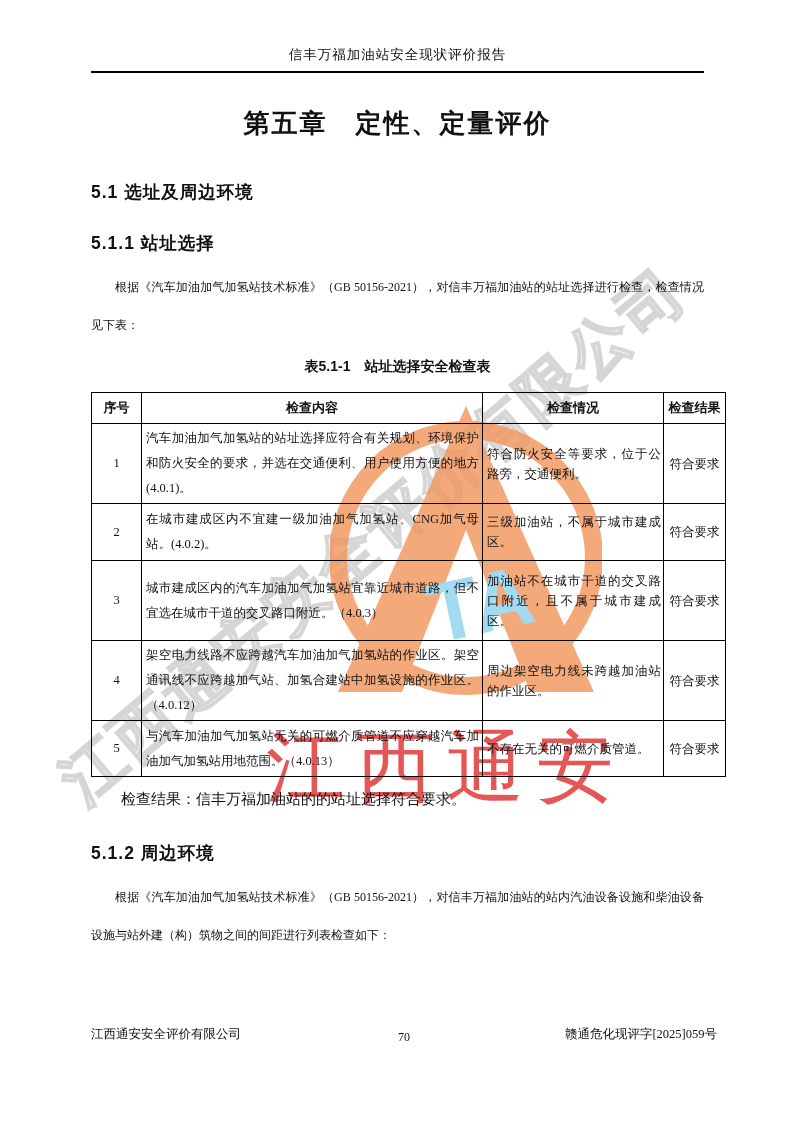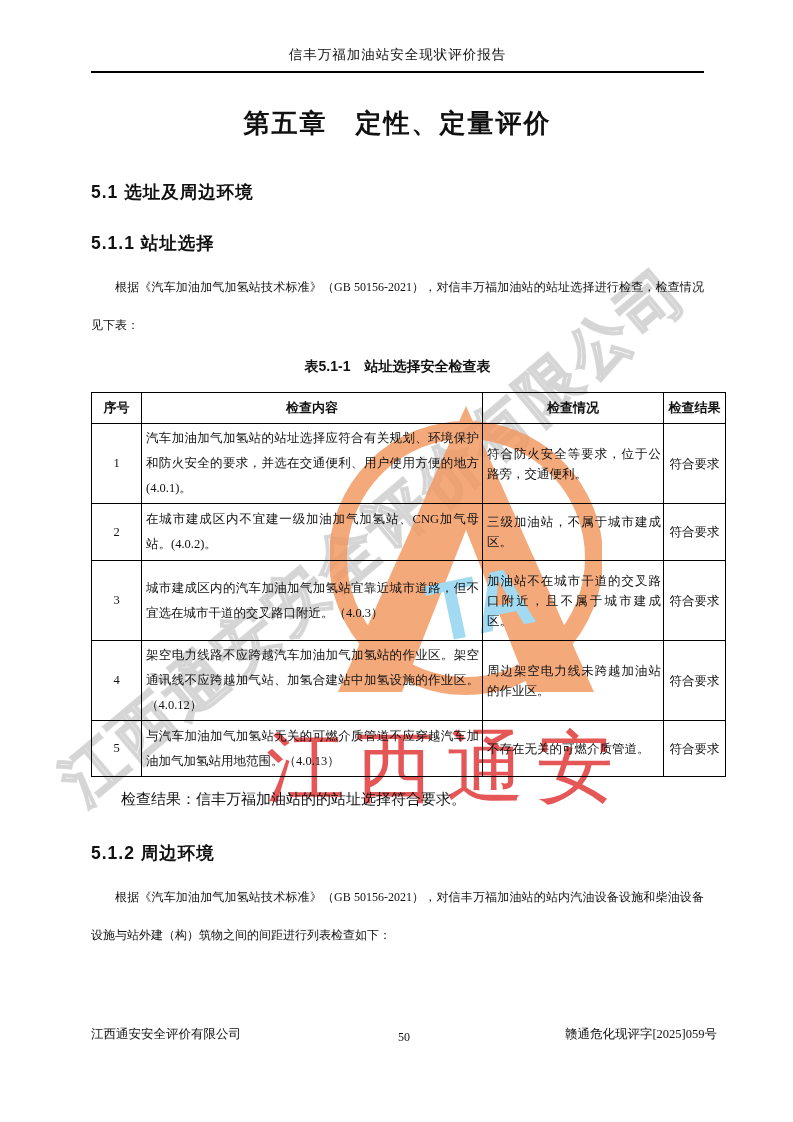--- a/index.html
+++ b/index.html
@@ -202,17 +202,17 @@
     <div class="result-line">检查结果：信丰万福加油站的的站址选择符合要求。</div>
 
     <div class="h3">5.1.2 周边环境</div>
 
     <div class="para">根据《汽车加油加气加氢站技术标准》（GB 50156-2021），对信丰万福加油站的站内汽油设备设施和柴油设备设施与站外建（构）筑物之间的间距进行列表检查如下：</div>
 
   </div>
 
   <div class="doc-footer">
     <span>江西通安安全评价有限公司</span>
-    <span class="footer-page">50</span>
+    <span class="footer-page">70</span>
     <span>赣通危化现评字[2025]059号</span>
   </div>
 
 </div>
 
 </body></html>

